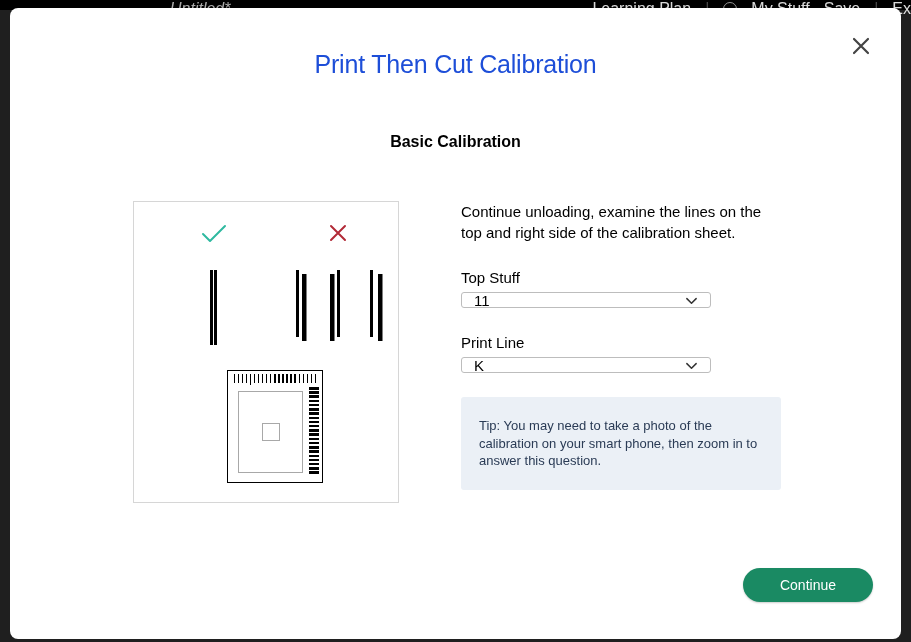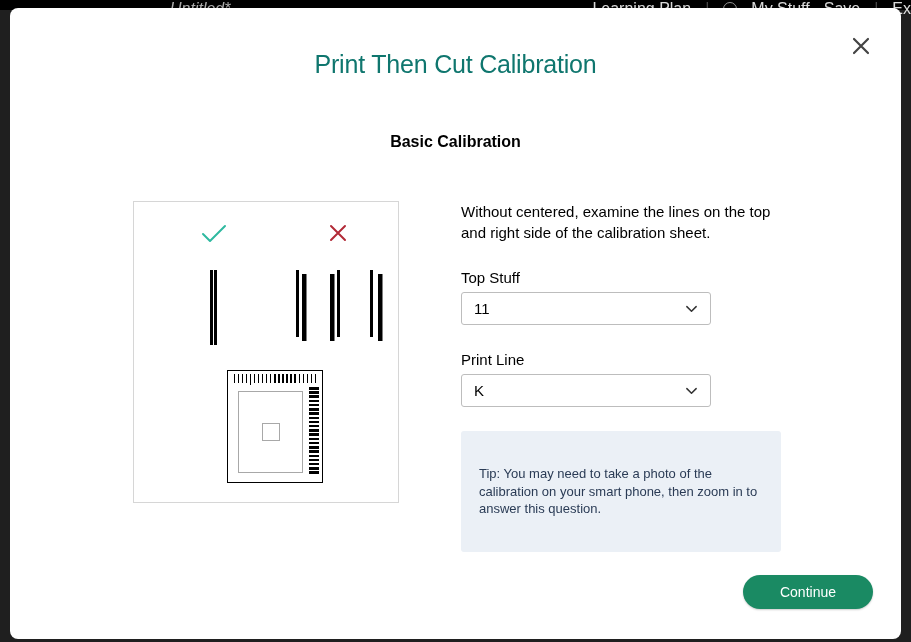--- a/index.html
+++ b/index.html
@@ -50,21 +50,21 @@
       height: 24px;
       cursor: pointer;
       display: flex;
       align-items: center;
       justify-content: center;
     }
     .modal-title {
       text-align: center;
       font-size: 25px;
       font-weight: 500;
-      color: #0f766e;
+      color: #1d4ed8;
       margin-top: 42px;
       letter-spacing: -0.2px;
     }
     .sub-heading {
       text-align: center;
       font-size: 16px;
       font-weight: 600;
       color: #000;
       margin-top: 54px;
     }
@@ -130,45 +130,45 @@
       margin-bottom: 16px;
     }
     .field-label {
       font-size: 15px;
       color: #000;
       margin-top: 26px;
       margin-bottom: 6px;
     }
     .dropdown {
       width: 250px;
-      height: 33px;
+      height: 16px;
       border: 1px solid #bdbdbd;
       border-radius: 3px;
       display: flex;
       align-items: center;
       justify-content: space-between;
       padding: 0 12px;
       font-size: 15px;
       cursor: pointer;
       background: #fff;
     }
     .chevron { width: 13px; height: 13px; }
     .tip-box {
       margin-top: 24px;
       background: #ebf0f6;
       border-radius: 3px;
-      padding: 34px 18px;
+      padding: 20px 18px;
       font-size: 13px;
       line-height: 1.35;
       color: #2a3b55;
       width: 320px;
     }
     .continue-btn {
       position: absolute;
-      bottom: 30px;
+      bottom: 37px;
       right: 28px;
       width: 130px;
       height: 34px;
       background: #13845f;
       background: linear-gradient(#1a9b6f, #0f7a55);
       border-radius: 17px;
       color: #fff;
       font-size: 14px;
       font-weight: 500;
       display: flex;
@@ -276,21 +276,21 @@
             <span></span>
             <span></span>
             <span></span>
           </div>
         <div class="inner-rect"></div>
         <div class="inner-square"></div>
       </div>
     </div>
 
     <div class="right-col">
-      <p class="para">Without centered, examine the lines on the top and right side of the calibration sheet.</p>
+      <p class="para">Continue unloading, examine the lines on the top and right side of the calibration sheet.</p>
 
       <div class="field-label">Top Stuff</div>
       <div class="dropdown">
         <span>11</span>
         <svg class="chevron" viewBox="0 0 14 14">
             <path d="M2 5 L7 10 L12 5" stroke="#333" stroke-width="1.6" fill="none" stroke-linecap="round" stroke-linejoin="round"></path>
           </svg>
       </div>
 
       <div class="field-label">Print Line</div>

